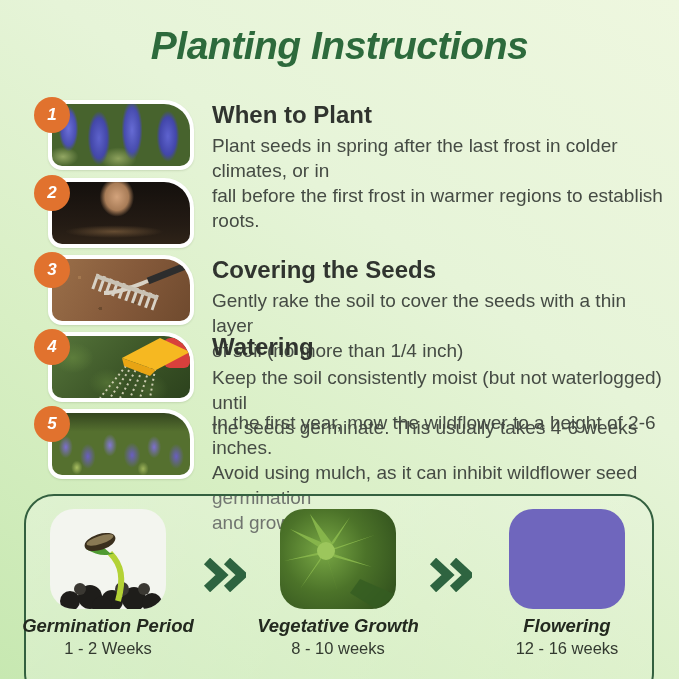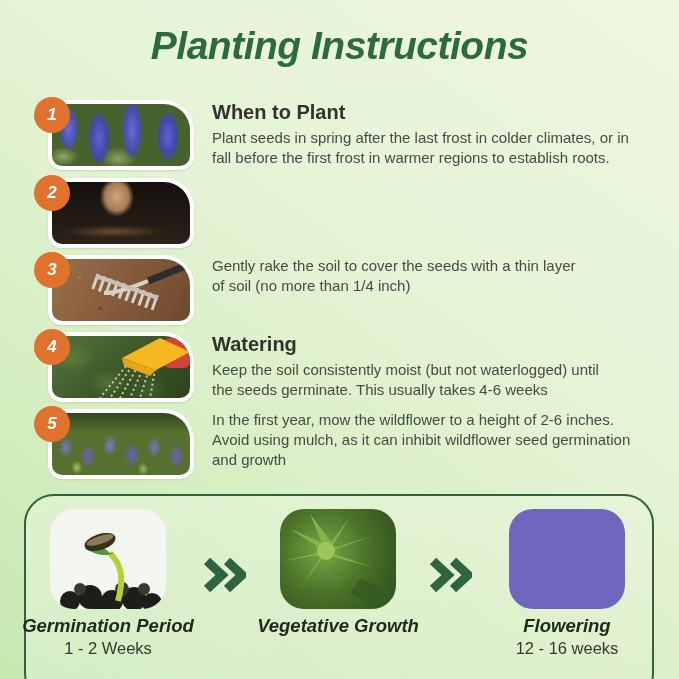--- a/index.html
+++ b/index.html
@@ -14,22 +14,22 @@
 
   
   .step{position:absolute;left:0;width:679px;}
   .frame{position:absolute;left:48px;top:0;width:138px;height:62px;background:#fff;
          padding:4px;border-radius:14px 30px 14px 14px;box-shadow:0 1px 2px rgba(60,90,40,.15);}
   .photo{width:138px;height:62px;border-radius:10px 26px 10px 10px;overflow:hidden;position:relative;}
   .badge{position:absolute;left:34px;top:-3px;width:36px;height:36px;border-radius:50%;
          background:#e1722e;color:#fff;font-weight:800;font-style:italic;font-size:17px;
          display:flex;align-items:center;justify-content:center;z-index:3;}
   .stext{position:absolute;left:212px;top:1px;width:456px;}
-  .sheading{font-size:20px;font-weight:700;color:#30342f;margin:0 0 4px 0;}
-  .sbody{font-size:15px;line-height:1.32;color:#454b44;white-space:pre-line;margin:0;}
+  .sheading{font-size:24px;font-weight:700;color:#30342f;margin:0 0 4px 0;}
+  .sbody{font-size:19px;line-height:1.32;color:#454b44;white-space:pre-line;margin:0;}
 
   
   .ph-ajuga{background-color:#47632d;background-image:
     radial-gradient(ellipse 13px 30px at 12% 40%,#6b6fd8 0%,#4a4fb2 55%,rgba(0,0,0,0) 75%),
     radial-gradient(ellipse 15px 36px at 34% 55%,#5d62cc 0%,#4347a8 55%,rgba(0,0,0,0) 75%),
     radial-gradient(ellipse 14px 40px at 58% 42%,#666bd4 0%,#474cae 55%,rgba(0,0,0,0) 75%),
     radial-gradient(ellipse 15px 34px at 84% 52%,#5e63cf 0%,#4246a9 55%,rgba(0,0,0,0) 75%),
     radial-gradient(ellipse 26px 16px at 48% 88%,#8da15c 0%,rgba(0,0,0,0) 70%),
     radial-gradient(ellipse 22px 14px at 8% 85%,#93a763 0%,rgba(0,0,0,0) 70%);}
   .ph-soilhand{background-color:#191310;background-image:
@@ -118,20 +118,21 @@
       <div class="photo ph-rake">
         <svg class="overlay-svg" viewBox="0 0 138 62">
           <line x1="136" y1="6" x2="96" y2="22" stroke="#2d2d2d" stroke-width="7"></line>
           <path d="M96,22 C80,28 66,34 52,34" stroke="#d8d2c6" stroke-width="4" fill="none"></path>
           <line x1="42" y1="22" x2="104" y2="44" stroke="#d8d2c6" stroke-width="16" stroke-dasharray="3 4"></line>
           <line x1="44" y1="17" x2="106" y2="39" stroke="#c9c2b4" stroke-width="4"></line>
         </svg>
       </div>
     </div>
     <div class="stext">
+      <p class="sheading">Covering the Seeds</p>
       <p class="sbody">Gently rake the soil to cover the seeds with a thin layer
 of soil (no more than 1/4 inch)</p>
     </div>
   </div>
 
   <div class="step" style="top:332px;">
     <div class="badge">4</div>
     <div class="frame">
       <div class="photo ph-water">
         <svg class="overlay-svg" viewBox="0 0 138 62">
@@ -216,17 +217,18 @@
       <path d="M25,3 L40,17 L25,31" stroke="#2e6440" stroke-width="9" fill="none"></path>
     </svg>
     <svg class="chev ch-2" viewBox="0 0 44 34">
       <path d="M5,3 L20,17 L5,31" stroke="#2e6440" stroke-width="9" fill="none"></path>
       <path d="M25,3 L40,17 L25,31" stroke="#2e6440" stroke-width="9" fill="none"></path>
     </svg>
 
     <div class="phase-label pl-1">Germination Period</div>
     <div class="phase-dur pl-1">1 - 2 Weeks</div>
     <div class="phase-label pl-2">Vegetative Growth</div>
+    <div class="phase-dur pl-2">8 - 10 weeks</div>
     <div class="phase-label pl-3">Flowering</div>
     <div class="phase-dur pl-3">12 - 16 weeks</div>
   </div>
 
 </div>
 
 </body></html>

